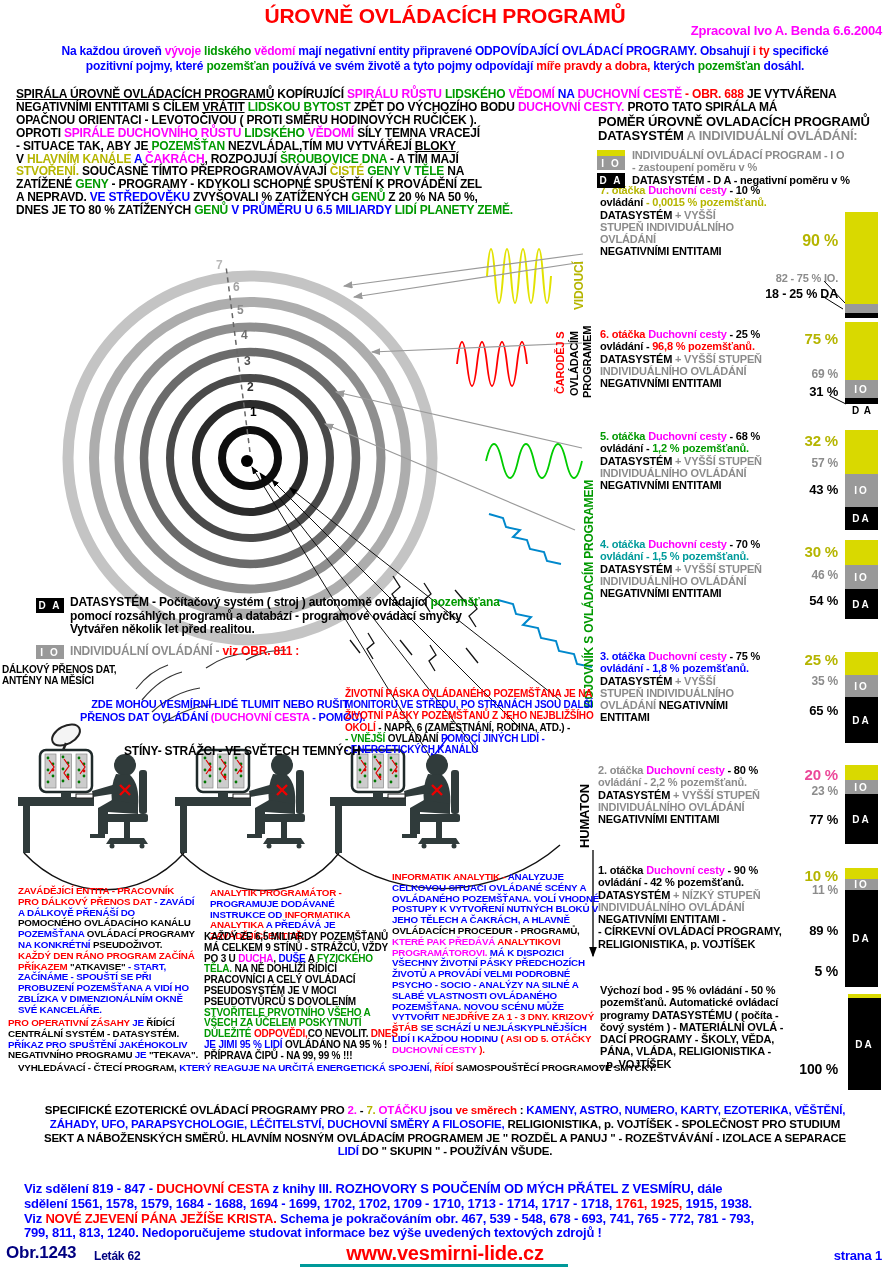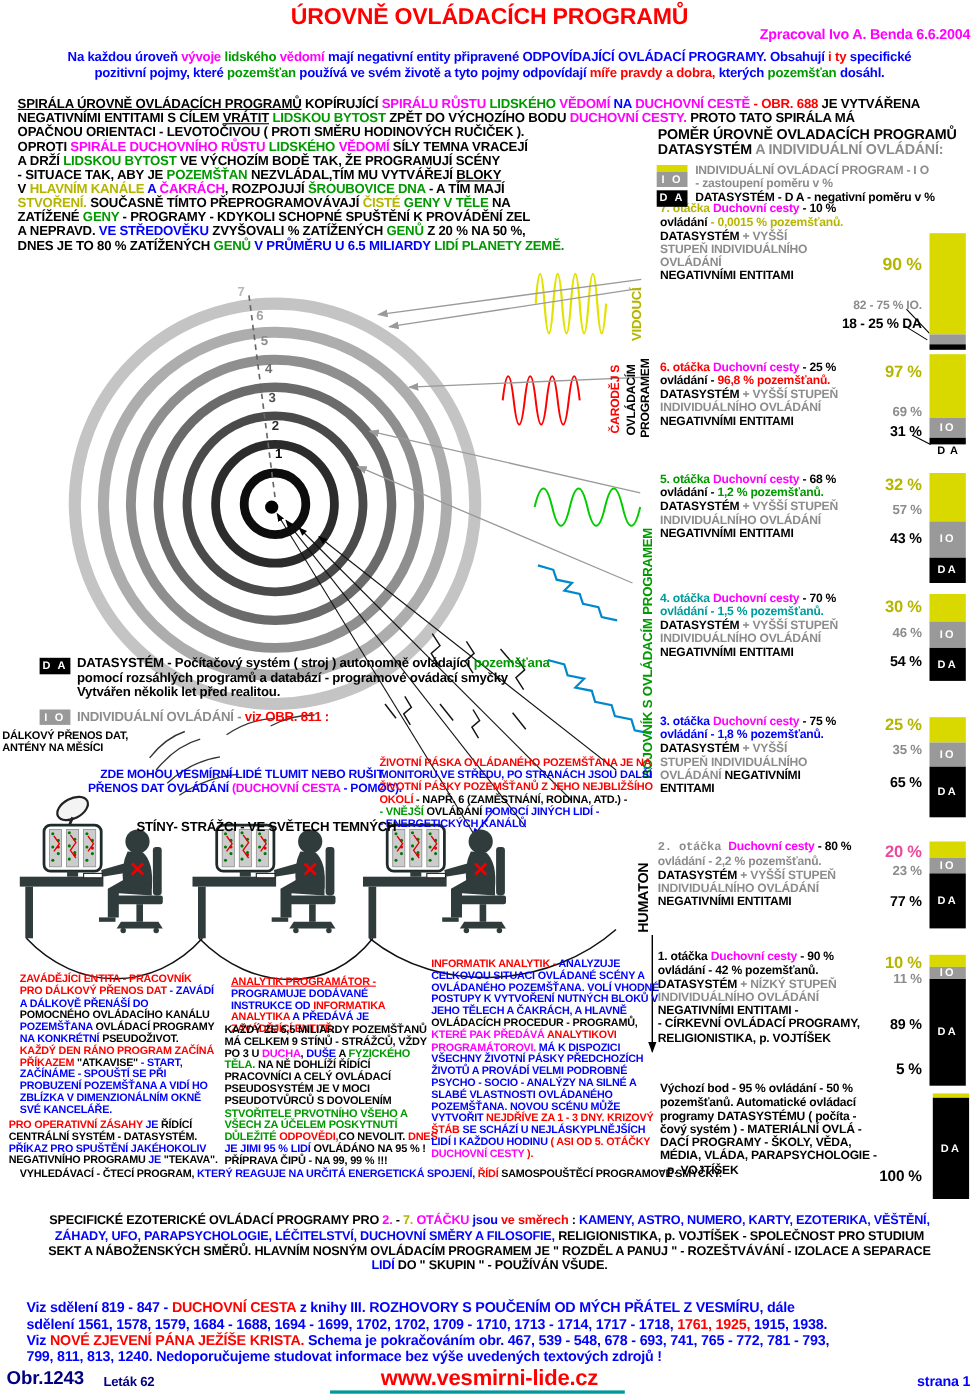--- a/index.html
+++ b/index.html
@@ -162,21 +162,20 @@
   <div class="t c" style="left:30px;right:30px;top:44px;font-size:12px;line-height:14.5px">
       <div><span style="color: rgb(0, 0, 255);">Na každou úroveň </span><span style="color: rgb(255, 0, 255);">vývoje </span><span style="color: rgb(0, 153, 0);">lidského </span><span style="color: rgb(255, 0, 255);">vědomí </span><span style="color: rgb(0, 0, 255);">mají negativní entity připravené ODPOVÍDAJÍCÍ OVLÁDACÍ PROGRAMY. Obsahují </span><span style="color: rgb(255, 0, 0);">i ty </span><span style="color: rgb(0, 0, 255);">specifické</span></div>
       <div><span style="color: rgb(0, 0, 255);">pozitivní pojmy, které </span><span style="color: rgb(0, 153, 0);">pozemšťan </span><span style="color: rgb(0, 0, 255);">používá ve svém životě a tyto pojmy odpovídají </span><span style="color: rgb(255, 0, 0);">míře pravdy a dobra, </span><span style="color: rgb(0, 0, 255);">kterých </span><span style="color: rgb(0, 153, 0);">pozemšťan </span><span style="color: rgb(0, 0, 255);">dosáhl.</span></div>
     </div>
 
   <div class="t" style="left:16px;top:88px;font-size:12px;line-height:12.9px">
       <div><span style="color: rgb(0, 0, 0); text-decoration: underline;">SPIRÁLA ÚROVNĚ OVLÁDACÍCH PROGRAMŮ</span><span style="color: rgb(0, 0, 0);"> KOPÍRUJÍCÍ </span><span style="color: rgb(255, 0, 255);">SPIRÁLU RŮSTU </span><span style="color: rgb(0, 153, 0);">LIDSKÉHO </span><span style="color: rgb(255, 0, 255);">VĚDOMÍ </span><span style="color: rgb(0, 0, 255);">NA </span><span style="color: rgb(255, 0, 255);">DUCHOVNÍ CESTĚ</span><span style="color: rgb(255, 0, 0);"> - OBR. 688 </span><span style="color: rgb(0, 0, 0);"> JE VYTVÁŘENA</span></div>
       <div><span style="color: rgb(0, 0, 0);">NEGATIVNÍMI ENTITAMI S CÍLEM </span><span style="color: rgb(0, 0, 0); text-decoration: underline;">VRÁTIT</span><span style="color: rgb(0, 0, 0);"> </span><span style="color: rgb(0, 153, 0);">LIDSKOU BYTOST </span><span style="color: rgb(0, 0, 0);">ZPĚT DO VÝCHOZÍHO BODU </span><span style="color: rgb(255, 0, 255);">DUCHOVNÍ CESTY. </span><span style="color: rgb(0, 0, 0);">PROTO TATO SPIRÁLA MÁ</span></div>
       <div><span style="color: rgb(0, 0, 0);">OPAČNOU ORIENTACI - LEVOTOČIVOU  ( PROTI SMĚRU HODINOVÝCH RUČIČEK ).</span></div>
       <div><span style="color: rgb(0, 0, 0);">OPROTI </span><span style="color: rgb(255, 0, 255);">SPIRÁLE DUCHOVNÍHO RŮSTU </span><span style="color: rgb(0, 153, 0);">LIDSKÉHO </span><span style="color: rgb(255, 0, 255);">VĚDOMÍ </span><span style="color: rgb(0, 0, 0);">SÍLY TEMNA VRACEJÍ</span></div>
-      <div><span style="color: rgb(0, 0, 0);">A DRŽÍ </span><span style="color: rgb(0, 153, 0);">LIDSKOU BYTOST </span><span style="color: rgb(0, 0, 0);">VE VÝCHOZÍM  BODĚ TAK, ŽE PROGRAMUJÍ SCÉNY</span></div>
       <div><span style="color: rgb(0, 0, 0);">- SITUACE TAK, ABY JE </span><span style="color: rgb(0, 153, 0);">POZEMŠŤAN </span><span style="color: rgb(0, 0, 0);"> NEZVLÁDAL,TÍM MU VYTVÁŘEJÍ </span><span style="color: rgb(0, 0, 0); text-decoration: underline;">BLOKY</span></div>
       <div><span style="color: rgb(0, 0, 0);">V </span><span style="color: rgb(181, 181, 0);">HLAVNÍM KANÁLE </span><span style="color: rgb(0, 0, 255);">A </span><span style="color: rgb(255, 0, 255);">ČAKRÁCH</span><span style="color: rgb(0, 0, 0);">, ROZPOJUJÍ  </span><span style="color: rgb(0, 153, 0);">ŠROUBOVICE DNA </span><span style="color: rgb(0, 0, 0);">- A TÍM MAJÍ</span></div>
       <div><span style="color: rgb(181, 181, 0);">STVOŘENÍ. </span><span style="color: rgb(0, 0, 0);">SOUČASNĚ TÍMTO PŘEPROGRAMOVÁVAJÍ </span><span style="color: rgb(181, 181, 0);">ČISTÉ </span><span style="color: rgb(0, 153, 0);">GENY V TĚLE </span><span style="color: rgb(0, 0, 0);">NA</span></div>
       <div><span style="color: rgb(0, 0, 0);">ZATÍŽENÉ </span><span style="color: rgb(0, 153, 0);">GENY </span><span style="color: rgb(0, 0, 0);">- PROGRAMY - KDYKOLI SCHOPNÉ SPUŠTĚNÍ K PROVÁDĚNÍ ZEL</span></div>
       <div><span style="color: rgb(0, 0, 0);">A  NEPRAVD. </span><span style="color: rgb(0, 0, 255); text-align: right;">VE STŘEDOVĚKU </span><span style="color: rgb(0, 0, 0);">ZVYŠOVALI % ZATÍŽENÝCH </span><span style="color: rgb(0, 153, 0);">GENŮ </span><span style="color: rgb(0, 0, 0);"> Z 20 % NA 50 %,</span></div>
       <div><span style="color: rgb(0, 0, 0);">DNES JE TO 80 % ZATÍŽENÝCH </span><span style="color: rgb(0, 153, 0);">GENŮ </span><span style="color: rgb(0, 0, 255);">V PRŮMĚRU </span><span style="color: rgb(0, 0, 255);">U 6.5 MILIARDY </span><span style="color: rgb(0, 153, 0);">LIDÍ PLANETY ZEMĚ.</span></div>
     </div>
 
   <div class="t" style="left:598px;top:115px;font-size:13px;line-height:14px">
       <div><span style="color: rgb(0, 0, 0);">POMĚR ÚROVNĚ OVLADACÍCH PROGRAMŮ</span></div>
@@ -221,21 +220,21 @@
     </div>
 
   <div class="t" style="left:600px;top:328px;font-size:11px;line-height:12.3px">
       <div><span style="color: rgb(255, 0, 0);">6. otáčka </span><span style="color: rgb(255, 0, 255);">Duchovní cesty </span><span style="color: rgb(0, 0, 0);">- 25 %</span></div>
       <div><span style="color: rgb(0, 0, 0);">ovládání - </span><span style="color: rgb(255, 0, 0);"> 96,8 % pozemšťanů.</span></div>
       <div><span style="color: rgb(0, 0, 0);">DATASYSTÉM </span><span style="color: rgb(140, 140, 140);">+ VYŠŠÍ  STUPEŇ</span></div>
       <div><span style="color: rgb(140, 140, 140);">INDIVIDUÁLNÍHO  OVLÁDÁNÍ</span></div>
       <div><span style="color: rgb(0, 0, 0);">NEGATIVNÍMI  ENTITAMI</span></div>
     </div>
   <div class="t rt" style="left:690px;top:330px;width:148px;font-size:15px">
-      <div><span style="color: rgb(181, 181, 0);">97 %</span></div>
+      <div><span style="color: rgb(181, 181, 0);">75 %</span></div>
     </div>
   <div class="t rt" style="left:690px;top:367px;width:148px;font-size:12px">
       <div><span style="color: rgb(140, 140, 140);">69 %</span></div>
     </div>
   <div class="t rt" style="left:690px;top:384px;width:148px;font-size:13px">
       <div><span style="color: rgb(0, 0, 0);">31 %</span></div>
     </div>
   <div class="bar" style="left:845px;top:322px">
       <div class="bs" style="height: 58px; background: rgb(217, 217, 0);"></div>
       <div class="bs" style="height: 18px; background: rgb(153, 153, 153);">IO</div>
@@ -306,21 +305,21 @@
   <div class="t rt" style="left:690px;top:703px;width:148px;font-size:13px">
       <div><span style="color: rgb(0, 0, 0);">65 %</span></div>
     </div>
   <div class="bar" style="left:845px;top:652px">
       <div class="bs" style="height: 23px; background: rgb(217, 217, 0);"></div>
       <div class="bs" style="height: 22px; background: rgb(153, 153, 153);">IO</div>
       <div class="bs" style="height: 46px; background: rgb(0, 0, 0);">DA</div>
     </div>
 
   <div class="t" style="left:598px;top:764px;font-size:11px;line-height:12.3px">
-      <div><span style="color: rgb(140, 140, 140); font-family: Liberation Mono, monospace;">2. otáčka </span><span style="color: rgb(255, 0, 255);">Duchovní cesty </span><span style="color: rgb(0, 0, 0);">- 80 %</span></div>
+      <div><span style="color: rgb(140, 140, 140);">2. otáčka </span><span style="color: rgb(255, 0, 255);">Duchovní cesty </span><span style="color: rgb(0, 0, 0);">- 80 %</span></div>
       <div><span style="color: rgb(140, 140, 140);">ovládání - </span><span style="color: rgb(140, 140, 140);">2,2 %  pozemšťanů.</span></div>
       <div><span style="color: rgb(0, 0, 0);">DATASYSTÉM </span><span style="color: rgb(140, 140, 140);">+ VYŠŠÍ STUPEŇ</span></div>
       <div><span style="color: rgb(140, 140, 140);">INDIVIDUÁLNÍHO OVLÁDÁNÍ</span></div>
       <div><span style="color: rgb(0, 0, 0);">NEGATIVNÍMI ENTITAMI</span></div>
     </div>
   <div class="t rt" style="left:690px;top:766px;width:148px;font-size:15px">
       <div><span style="color: #ec4899;">20 %</span></div>
     </div>
   <div class="t rt" style="left:690px;top:784px;width:148px;font-size:12px">
       <div><span style="color: rgb(140, 140, 140);">23 %</span></div>
@@ -357,21 +356,21 @@
       <div class="bs" style="height: 11px; background: rgb(153, 153, 153);">IO</div>
       <div class="bs" style="height: 97px; background: rgb(0, 0, 0);">DA</div>
     </div>
 
   <div class="t w" style="left:600px;top:984px;width:210px;font-size:11px;line-height:12.3px">
       <div><span style="color: rgb(0, 0, 0);">Výchozí bod - 95 % ovládání - 50 %</span></div>
       <div><span style="color: rgb(0, 0, 0);">pozemšťanů. Automatické ovládací</span></div>
       <div><span style="color: rgb(0, 0, 0);">programy DATASYSTÉMU ( počíta -</span></div>
       <div><span style="color: rgb(0, 0, 0);">čový systém ) - MATERIÁLNÍ OVLÁ -</span></div>
       <div><span style="color: rgb(0, 0, 0);">DACÍ  PROGRAMY - ŠKOLY, VĚDA,</span></div>
-      <div><span style="color: rgb(0, 0, 0);">MÉDIA, VLÁDA, PARAPSYCHOLOGIE -</span></div>
+      <div><span style="color: rgb(0, 0, 0);">PÁNA, VLÁDA, RELIGIONISTIKA -</span></div>
       <div><span style="color: rgb(0, 0, 0);">- p. VOJTÍŠEK</span></div>
     </div>
   <div class="t rt" style="left:690px;top:963px;width:148px;font-size:14px">
       <div><span style="color: rgb(0, 0, 0);">5 %</span></div>
     </div>
   <div class="t rt" style="left:690px;top:1061px;width:148px;font-size:14px">
       <div><span style="color: rgb(0, 0, 0);">100 %</span></div>
     </div>
   <div class="bar" style="left:848px;top:994px">
       <div class="bs" style="height: 4px; background: rgb(217, 217, 0);"></div>
@@ -450,21 +449,21 @@
       <div><span style="color: rgb(0, 0, 0);">STÍNY- STRÁŽCI - VE SVĚTECH TEMNÝCH</span></div>
     </div>
 
   <div class="t w" style="left:18px;top:886px;width:178px;font-size:9.8px;line-height:10.8px">
       <div><span style="color: rgb(255, 0, 0);">ZAVÁDĚJÍCÍ ENTITA - PRACOVNÍK PRO DÁLKOVÝ PŘENOS DAT </span><span style="color: rgb(0, 0, 255);">- ZAVÁDÍ A DÁLKOVĚ PŘENÁŠÍ DO </span><span style="color: rgb(0, 0, 0);">POMOCNÉHO OVLÁDACÍHO KANÁLU </span><span style="color: rgb(0, 0, 255);">POZEMŠŤANA </span><span style="color: rgb(0, 0, 0);">OVLÁDACÍ PROGRAMY </span><span style="color: rgb(0, 0, 255);">NA KONKRÉTNÍ </span><span style="color: rgb(0, 0, 0);">PSEUDOŽIVOT. </span><span style="color: rgb(255, 0, 0);">KAŽDÝ DEN RÁNO PROGRAM ZAČÍNÁ PŘÍKAZEM </span><span style="color: rgb(0, 0, 0);">"ATKAVISE" </span><span style="color: rgb(0, 0, 255);">- START, ZAČÍNÁME - SPOUŠTÍ SE PŘI PROBUZENÍ POZEMŠŤANA A VIDÍ HO ZBLÍZKA V DIMENZIONÁLNÍM OKNĚ SVÉ KANCELÁŘE.</span></div>
     </div>
   <div class="t w" style="left:8px;top:1018px;width:196px;font-size:9.8px;line-height:10.8px">
       <div><span style="color: rgb(255, 0, 0);">PRO OPERATIVNÍ ZÁSAHY </span><span style="color: rgb(0, 0, 255);">JE </span><span style="color: rgb(0, 0, 0);">ŘÍDÍCÍ CENTRÁLNÍ SYSTÉM - DATASYSTÉM. </span><span style="color: rgb(0, 0, 255);">PŘÍKAZ PRO SPUŠTĚNÍ JAKÉHOKOLIV </span><span style="color: rgb(0, 0, 0);">NEGATIVNÍHO PROGRAMU </span><span style="color: rgb(0, 0, 255);">JE </span><span style="color: rgb(0, 0, 0);">"TEKAVA".</span></div>
     </div>
   <div class="t w" style="left:210px;top:888px;width:182px;font-size:9.8px;line-height:10.8px">
-      <div><span style="color: rgb(255, 0, 0); text-decoration: underline;">ANALYTIK PROGRAMÁTOR - </span><span style="color: rgb(0, 0, 255);">PROGRAMUJE DODÁVANÉ INSTRUKCE OD </span><span style="color: rgb(255, 0, 0);">INFORMATIKA ANALYTIKA </span><span style="color: rgb(0, 0, 255);">A PŘEDÁVÁ JE </span><span style="color: rgb(255, 0, 0);">ZAVÁDĚJÍCÍ ENTITĚ.</span></div>
+      <div><span style="color: rgb(255, 0, 0);">ANALYTIK PROGRAMÁTOR - </span><span style="color: rgb(0, 0, 255);">PROGRAMUJE DODÁVANÉ INSTRUKCE OD </span><span style="color: rgb(255, 0, 0);">INFORMATIKA ANALYTIKA </span><span style="color: rgb(0, 0, 255);">A PŘEDÁVÁ JE </span><span style="color: rgb(255, 0, 0);">ZAVÁDĚJÍCÍ ENTITĚ.</span></div>
     </div>
   <div class="t w" style="left:204px;top:932px;width:196px;font-size:10px;line-height:10.8px">
       <div><span style="color: rgb(0, 0, 0);">KAŽDÝ ZE 6,5 MILIARDY POZEMŠŤANŮ MÁ CELKEM 9 STÍNŮ - STRÁŽCŮ, VŽDY PO 3 U </span><span style="color: rgb(255, 0, 255);">DUCHA</span><span style="color: rgb(0, 0, 0);">, </span><span style="color: rgb(0, 0, 255);">DUŠE </span><span style="color: rgb(0, 0, 0);">A </span><span style="color: rgb(0, 153, 0);">FYZICKÉHO TĚLA. </span><span style="color: rgb(0, 0, 0);">NA NĚ DOHLÍŽÍ ŘÍDÍCÍ PRACOVNÍCI A CELÝ OVLÁDACÍ PSEUDOSYSTÉM JE V MOCI PSEUDOTVŮRCŮ S DOVOLENÍM </span><span style="color: rgb(0, 153, 0);">STVOŘITELE PRVOTNÍHO VŠEHO A VŠECH ZA ÚČELEM POSKYTNUTÍ DŮLEŽITÉ </span><span style="color: rgb(255, 0, 0);">ODPOVĚDI,</span><span style="color: rgb(0, 0, 0);">CO NEVOLIT. </span><span style="color: rgb(255, 0, 0);">DNES </span><span style="color: rgb(0, 0, 255);">JE JIMI  95 % </span><span style="color: rgb(0, 0, 255);">LIDÍ </span><span style="color: rgb(0, 0, 0);">OVLÁDÁNO NA 95 % !  PŘÍPRAVA ČIPŮ - NA 99, 99 % !!!</span></div>
     </div>
   <div class="t w" style="left:392px;top:872px;width:212px;font-size:9.8px;line-height:10.8px">
       <div><span style="color: rgb(255, 0, 0);">INFORMATIK ANALYTIK - </span><span style="color: rgb(0, 0, 255);">ANALYZUJE CELKOVOU SITUACI OVLÁDANÉ SCÉNY A OVLÁDANÉHO POZEMŠŤANA. VOLÍ VHODNÉ POSTUPY K VYTVOŘENÍ NUTNÝCH BLOKŮ V JEHO TĚLECH A ČAKRÁCH, A HLAVNĚ </span><span style="color: rgb(0, 0, 0);">OVLÁDACÍCH PROCEDUR - PROGRAMŮ, </span><span style="color: rgb(255, 0, 255);">KTERÉ PAK PŘEDÁVÁ </span><span style="color: rgb(255, 0, 0);">ANALYTIKOVI </span><span style="color: rgb(255, 0, 255);">PROGRAMÁTOROVI. </span><span style="color: rgb(0, 0, 255);">MÁ K DISPOZICI VŠECHNY ŽIVOTNÍ PÁSKY PŘEDCHOZÍCH ŽIVOTŮ A PROVÁDÍ VELMI PODROBNÉ PSYCHO - SOCIO - ANALÝZY NA SILNÉ A SLABÉ VLASTNOSTI OVLÁDANÉHO POZEMŠŤANA. </span><span style="color: rgb(0, 0, 255);">NOVOU SCÉNU MŮŽE VYTVOŘIT </span><span style="color: rgb(255, 0, 0);">NEJDŘÍVE ZA 1 - 3 DNY. </span><span style="color: rgb(255, 0, 0);">KRIZOVÝ ŠTÁB </span><span style="color: rgb(0, 0, 255);">SE SCHÁZÍ U NEJLÁSKYPLNĚJŠÍCH LIDÍ I KAŽDOU HODINU </span><span style="color: rgb(255, 0, 0);">( ASI OD 5. OTÁČKY </span><span style="color: rgb(255, 0, 255);">DUCHOVNÍ CESTY </span><span style="color: rgb(255, 0, 0);">).</span></div>
     </div>
   <div class="t" style="left:18px;top:1062px;font-size:9.8px">
       <div><span style="color: rgb(0, 0, 0);">VYHLEDÁVACÍ - ČTECÍ PROGRAM, </span><span style="color: rgb(0, 0, 255);">KTERÝ REAGUJE NA URČITÁ ENERGETICKÁ SPOJENÍ, </span><span style="color: rgb(255, 0, 0);">ŘÍDÍ </span><span style="color: rgb(0, 0, 0);">SAMOSPOUŠTĚCÍ PROGRAMOVÉ SMYČKY.</span></div>
     </div>

